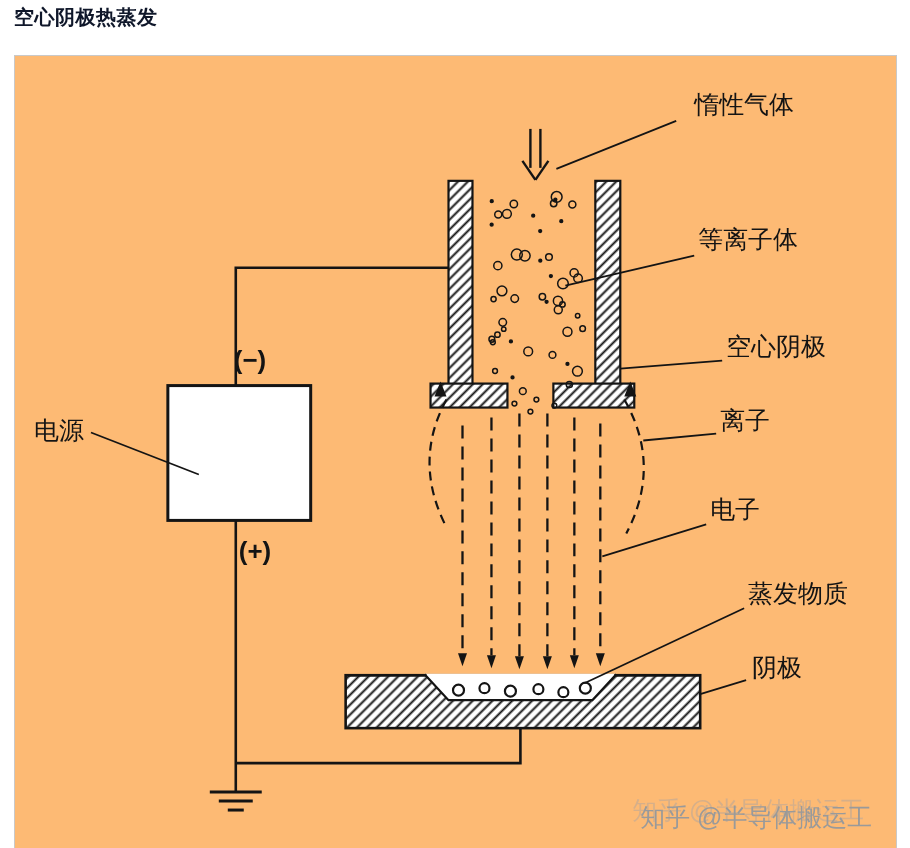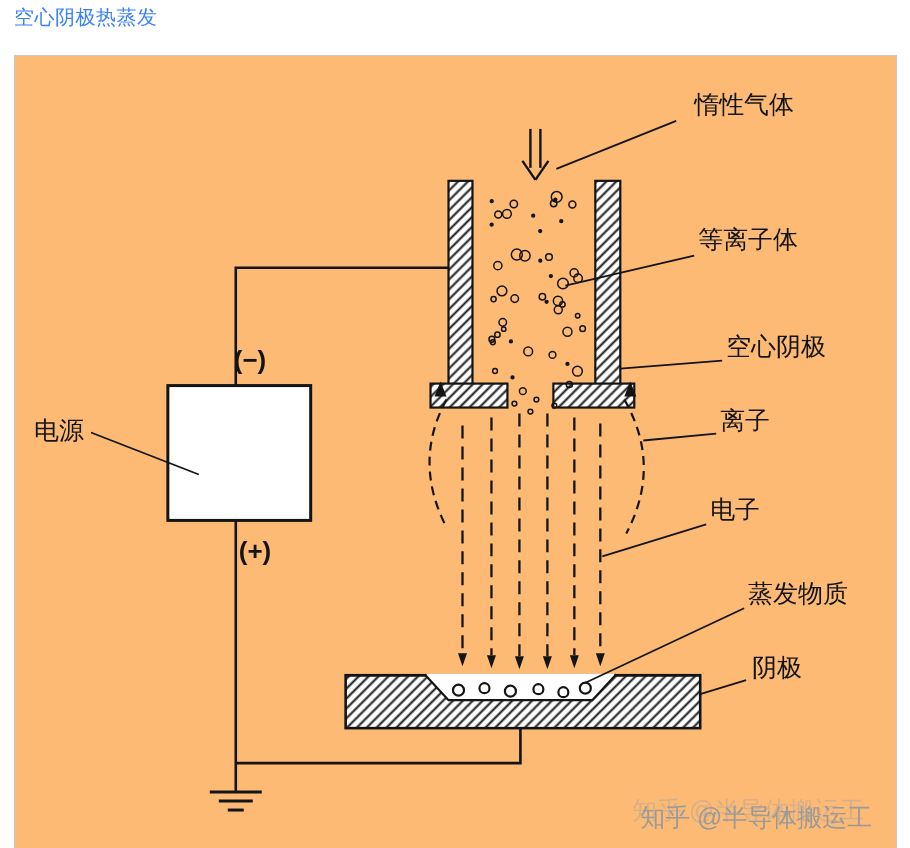--- a/index.html
+++ b/index.html
@@ -6,21 +6,21 @@
   html, body { background: #ffffff; }
   body {
     width: 910px; height: 848px;
     position: relative;
     font-family: "Liberation Sans", sans-serif;
     color: #111;
     overflow: hidden;
   }
   .page-title {
     position: absolute; left: 14px; top: 4px;
-    font-size: 20px; font-weight: normal; color: #3b82f6;
+    font-size: 20px; font-weight: bold; color: #0f172a;
     letter-spacing: 0.5px;
   }
   .figure-frame {
     position: absolute; left: 14px; top: 55px;
     width: 883px; height: 799px;
     border: 1px solid #c9c9c9;
     background: #fdba74;
   }
   svg { display: block; }
   .lbl { font-size: 25px; fill: #141414; }

